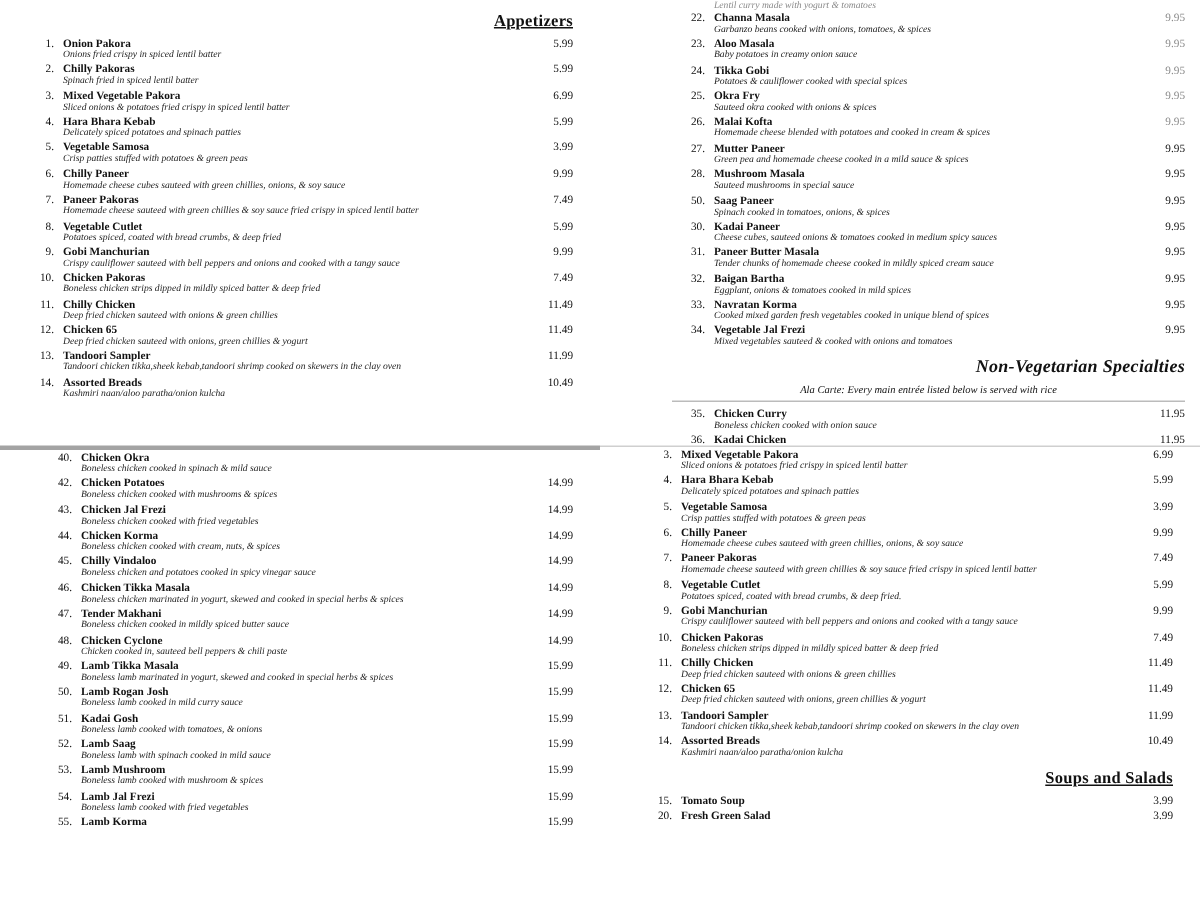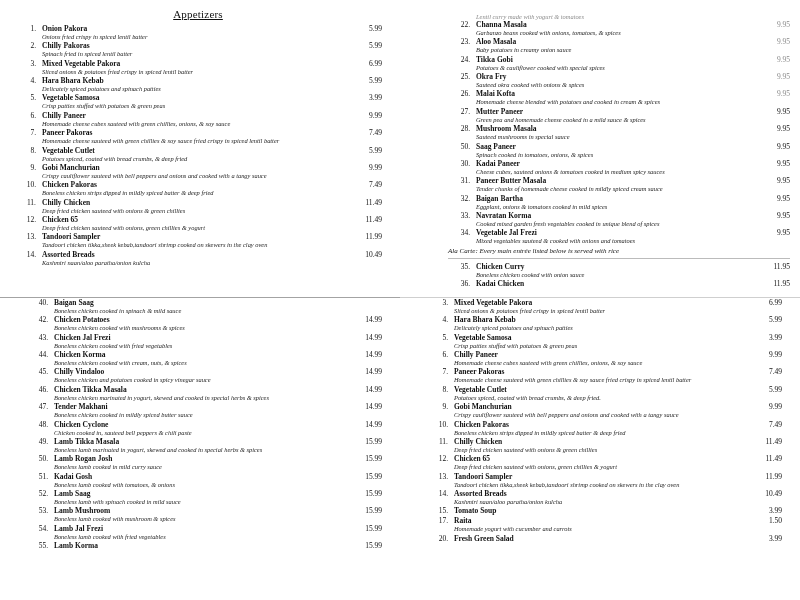--- a/index.html
+++ b/index.html
@@ -6,32 +6,32 @@
   body{
     width:800px;height:600px;
     background:#ffffff;
     font-family:"Liberation Serif", serif;
     color:#111;
     overflow:hidden;
     position:relative;
   }
   .page{position:absolute;overflow:hidden;background:#fff;}
   .sec-title{
-    text-align:center;font-weight:normal;text-decoration:underline;
+    text-align:right;font-weight:bold;text-decoration:underline;
     font-size:11px;margin:2px 0 4px 0;letter-spacing:.2px;
   }
   .sec-title.italic{font-style:italic;text-decoration:none;font-size:12px;}
   .item{position:relative;margin-bottom:1px;}
   .row{display:flex;align-items:baseline;}
   .num{width:22px;flex:0 0 22px;text-align:right;padding-right:6px;font-size:7.5px;}
   .nm{flex:1 1 auto;font-size:7.5px;font-weight:bold;white-space:nowrap;overflow:hidden;}
   .pr{flex:0 0 auto;font-size:7.5px;text-align:right;padding-left:4px;}
   .desc{font-style:italic;font-size:6.4px;margin-left:28px;line-height:1.15;color:#222;}
   .dots{flex:1 1 auto;border-bottom:1px dotted transparent;margin:0 2px;}
-  .acarte{font-style:italic;font-size:7px;text-align:left;margin:2px 0 3px 0;}
+  .acarte{font-style:italic;font-size:7px;text-align:center;margin:2px 0 3px 0;}
   .hairline{border-top:1px solid #bbb;margin:3px 0;}
   .faint{color:#8a8a8a;}
   .topcut{font-size:6.4px;font-style:italic;margin-left:28px;}
 </style>
 </head>
 <body>
 
 <div class="page" style="left:0px;top:0px;width:400px;height:297px;padding:6px 18px 0 14px;box-sizing:border-box;">
   <div class="sec-title">Appetizers</div>
   <div>
@@ -157,21 +157,21 @@
           <span class="num">14.</span>
           <span class="nm">Assorted Breads</span>
           <span class="dots"></span>
           <span class="pr">10.49</span>
         </div>
       <div class="desc">Kashmiri naan/aloo paratha/onion kulcha</div>
     </div>
   </div>
 </div>
 
-<div class="page" style="left:440px;top:0px;width:360px;height:297px;padding:13px 10px 0 8px;box-sizing:border-box;">
+<div class="page" style="left:440px;top:0px;width:360px;height:297px;padding:0 10px 0 8px;box-sizing:border-box;">
   <div class="topcut faint">Lentil curry made with yogurt &amp; tomatoes</div>
   <div>
     <div class="item">
       <div class="row">
           <span class="num">22.</span>
           <span class="nm">Channa Masala</span>
           <span class="dots"></span>
           <span class="pr faint">9.95</span>
         </div>
       <div class="desc">Garbanzo beans cooked with onions, tomatoes, &amp; spices</div>
@@ -279,20 +279,21 @@
       <div class="row">
           <span class="num">34.</span>
           <span class="nm">Vegetable Jal Frezi</span>
           <span class="dots"></span>
           <span class="pr">9.95</span>
         </div>
       <div class="desc">Mixed vegetables sauteed &amp; cooked with onions and tomatoes</div>
     </div>
   </div>
 
+  <div class="sec-title italic" style="margin-top:5px;">Non-Vegetarian Specialties</div>
   <div class="acarte">Ala Carte: Every main entrée listed below is served with rice</div>
   <div class="hairline"></div>
   <div>
     <div class="item">
       <div class="row">
           <span class="num">35.</span>
           <span class="nm">Chicken Curry</span>
           <span class="dots"></span>
           <span class="pr">11.95</span>
         </div>
@@ -303,26 +304,26 @@
           <span class="num">36.</span>
           <span class="nm">Kadai Chicken</span>
           <span class="dots"></span>
           <span class="pr">11.95</span>
         </div>
 
     </div>
   </div>
 </div>
 
-<div class="page" style="left:0px;top:297px;width:400px;height:303px;padding:0 18px 0 26px;box-sizing:border-box;border-top:1px solid #a3a3a3;">
+<div class="page" style="left:0px;top:297px;width:400px;height:303px;padding:0 18px 0 26px;box-sizing:border-box;border-top:3px solid #a3a3a3;">
   <div>
     <div class="item">
       <div class="row">
           <span class="num">40.</span>
-          <span class="nm">Baigan Saag</span>
+          <span class="nm">Chicken Okra</span>
           <span class="dots"></span>
           <span class="pr"></span>
         </div>
       <div class="desc">Boneless chicken cooked in spinach &amp; mild sauce</div>
     </div>
     <div class="item">
       <div class="row">
           <span class="num">42.</span>
           <span class="nm">Chicken Potatoes</span>
           <span class="dots"></span>
@@ -554,40 +555,32 @@
       <div class="row">
           <span class="num">14.</span>
           <span class="nm">Assorted Breads</span>
           <span class="dots"></span>
           <span class="pr">10.49</span>
         </div>
       <div class="desc">Kashmiri naan/aloo paratha/onion kulcha</div>
     </div>
   </div>
 
+  <div class="sec-title" style="margin-top:8px;">Soups and Salads</div>
   <div>
     <div class="item">
       <div class="row">
           <span class="num">15.</span>
           <span class="nm">Tomato Soup</span>
           <span class="dots"></span>
           <span class="pr">3.99</span>
         </div>
     </div>
     <div class="item">
       <div class="row">
-          <span class="num">17.</span>
-          <span class="nm">Raita</span>
-          <span class="dots"></span>
-          <span class="pr">1.50</span>
-        </div>
-      <div class="desc">Homemade yogurt with cucumber and carrots</div>
-    </div>
-    <div class="item">
-      <div class="row">
           <span class="num">20.</span>
           <span class="nm">Fresh Green Salad</span>
           <span class="dots"></span>
           <span class="pr">3.99</span>
         </div>
     </div>
   </div>
 </div>
 
 </body></html>

